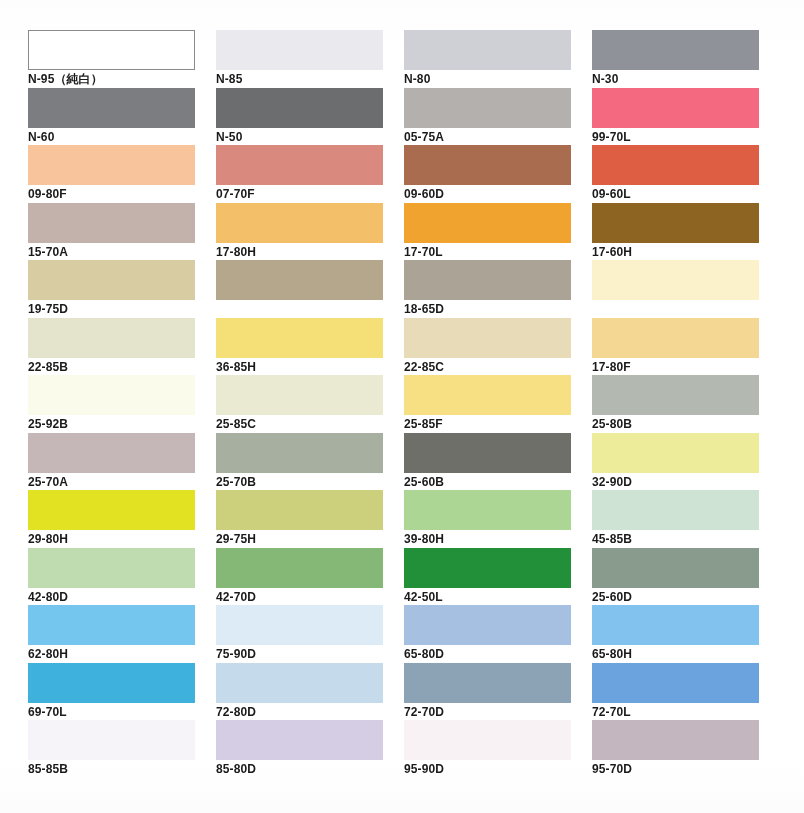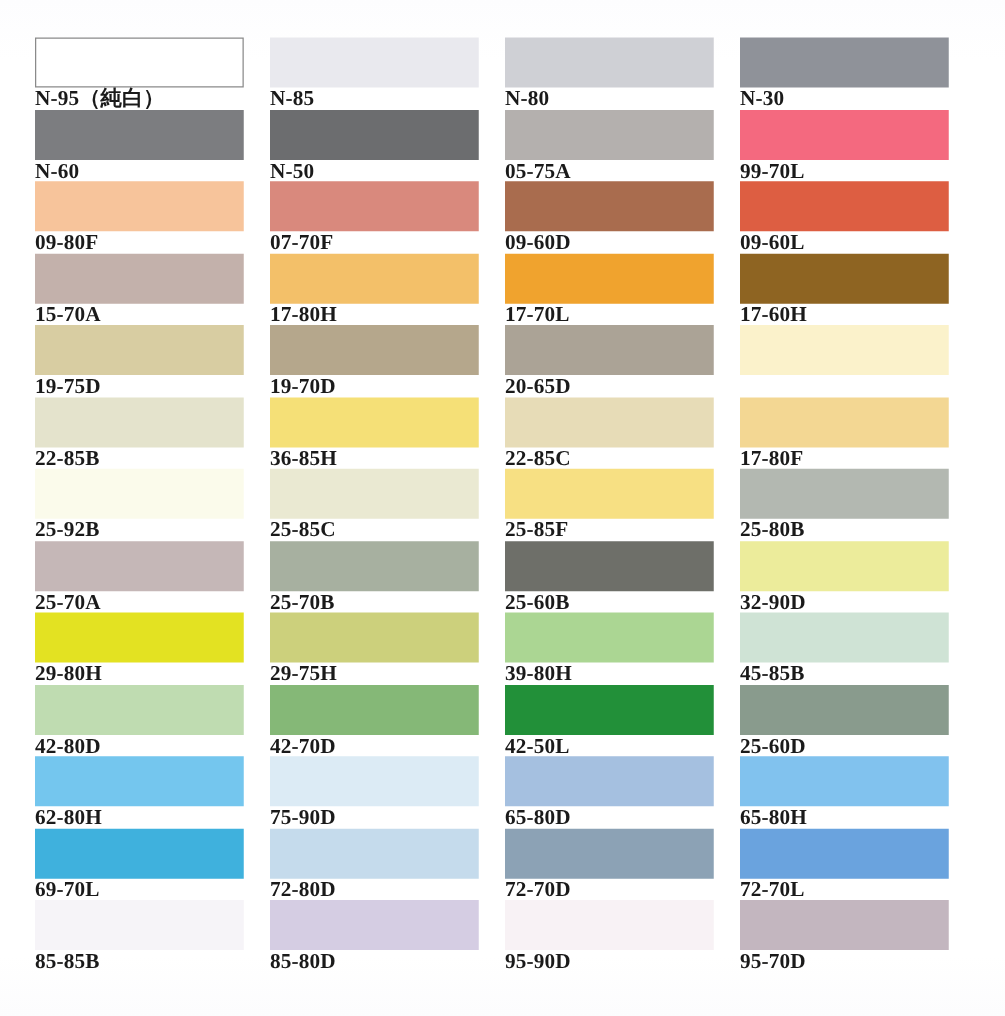--- a/index.html
+++ b/index.html
@@ -51,27 +51,27 @@
     box-sizing: border-box;
     display: block;
   }
 
   .swatch-chip.outlined {
     border: 1px solid #8a8a8a;
   }
 
   .swatch-label {
     margin-top: 2px;
-    font-size: 17px;
+    font-size: 12px;
     line-height: 14px;
     font-weight: bold;
     color: #1a1a1a;
     letter-spacing: 0.1px;
     white-space: nowrap;
-    font-family: Liberation Serif, serif;
+    font-family: Liberation Sans, sans-serif;
   }
 </style>
 </head>
 <body>
 
 <div id="page">
   <div id="chart-grid">
       <div class="swatch-cell">
         <div class="swatch-chip outlined" style="background-color: rgb(255, 255, 255);"></div>
         <div class="swatch-label">N-95（純白）</div>
@@ -135,25 +135,24 @@
       <div class="swatch-cell">
         <div class="swatch-chip" style="background-color: rgb(142, 100, 34);"></div>
         <div class="swatch-label">17-60H</div>
       </div>
       <div class="swatch-cell">
         <div class="swatch-chip" style="background-color: rgb(216, 205, 162);"></div>
         <div class="swatch-label">19-75D</div>
       </div>
       <div class="swatch-cell">
         <div class="swatch-chip" style="background-color: rgb(181, 167, 140);"></div>
-        <div class="swatch-label">19-70D</div>
       </div>
       <div class="swatch-cell">
         <div class="swatch-chip" style="background-color: rgb(171, 163, 150);"></div>
-        <div class="swatch-label">20-65D</div>
+        <div class="swatch-label">18-65D</div>
       </div>
       <div class="swatch-cell">
         <div class="swatch-chip" style="background-color: rgb(251, 242, 203);"></div>
       </div>
       <div class="swatch-cell">
         <div class="swatch-chip" style="background-color: rgb(228, 227, 204);"></div>
         <div class="swatch-label">22-85B</div>
       </div>
       <div class="swatch-cell">
         <div class="swatch-chip" style="background-color: rgb(245, 224, 119);"></div>

